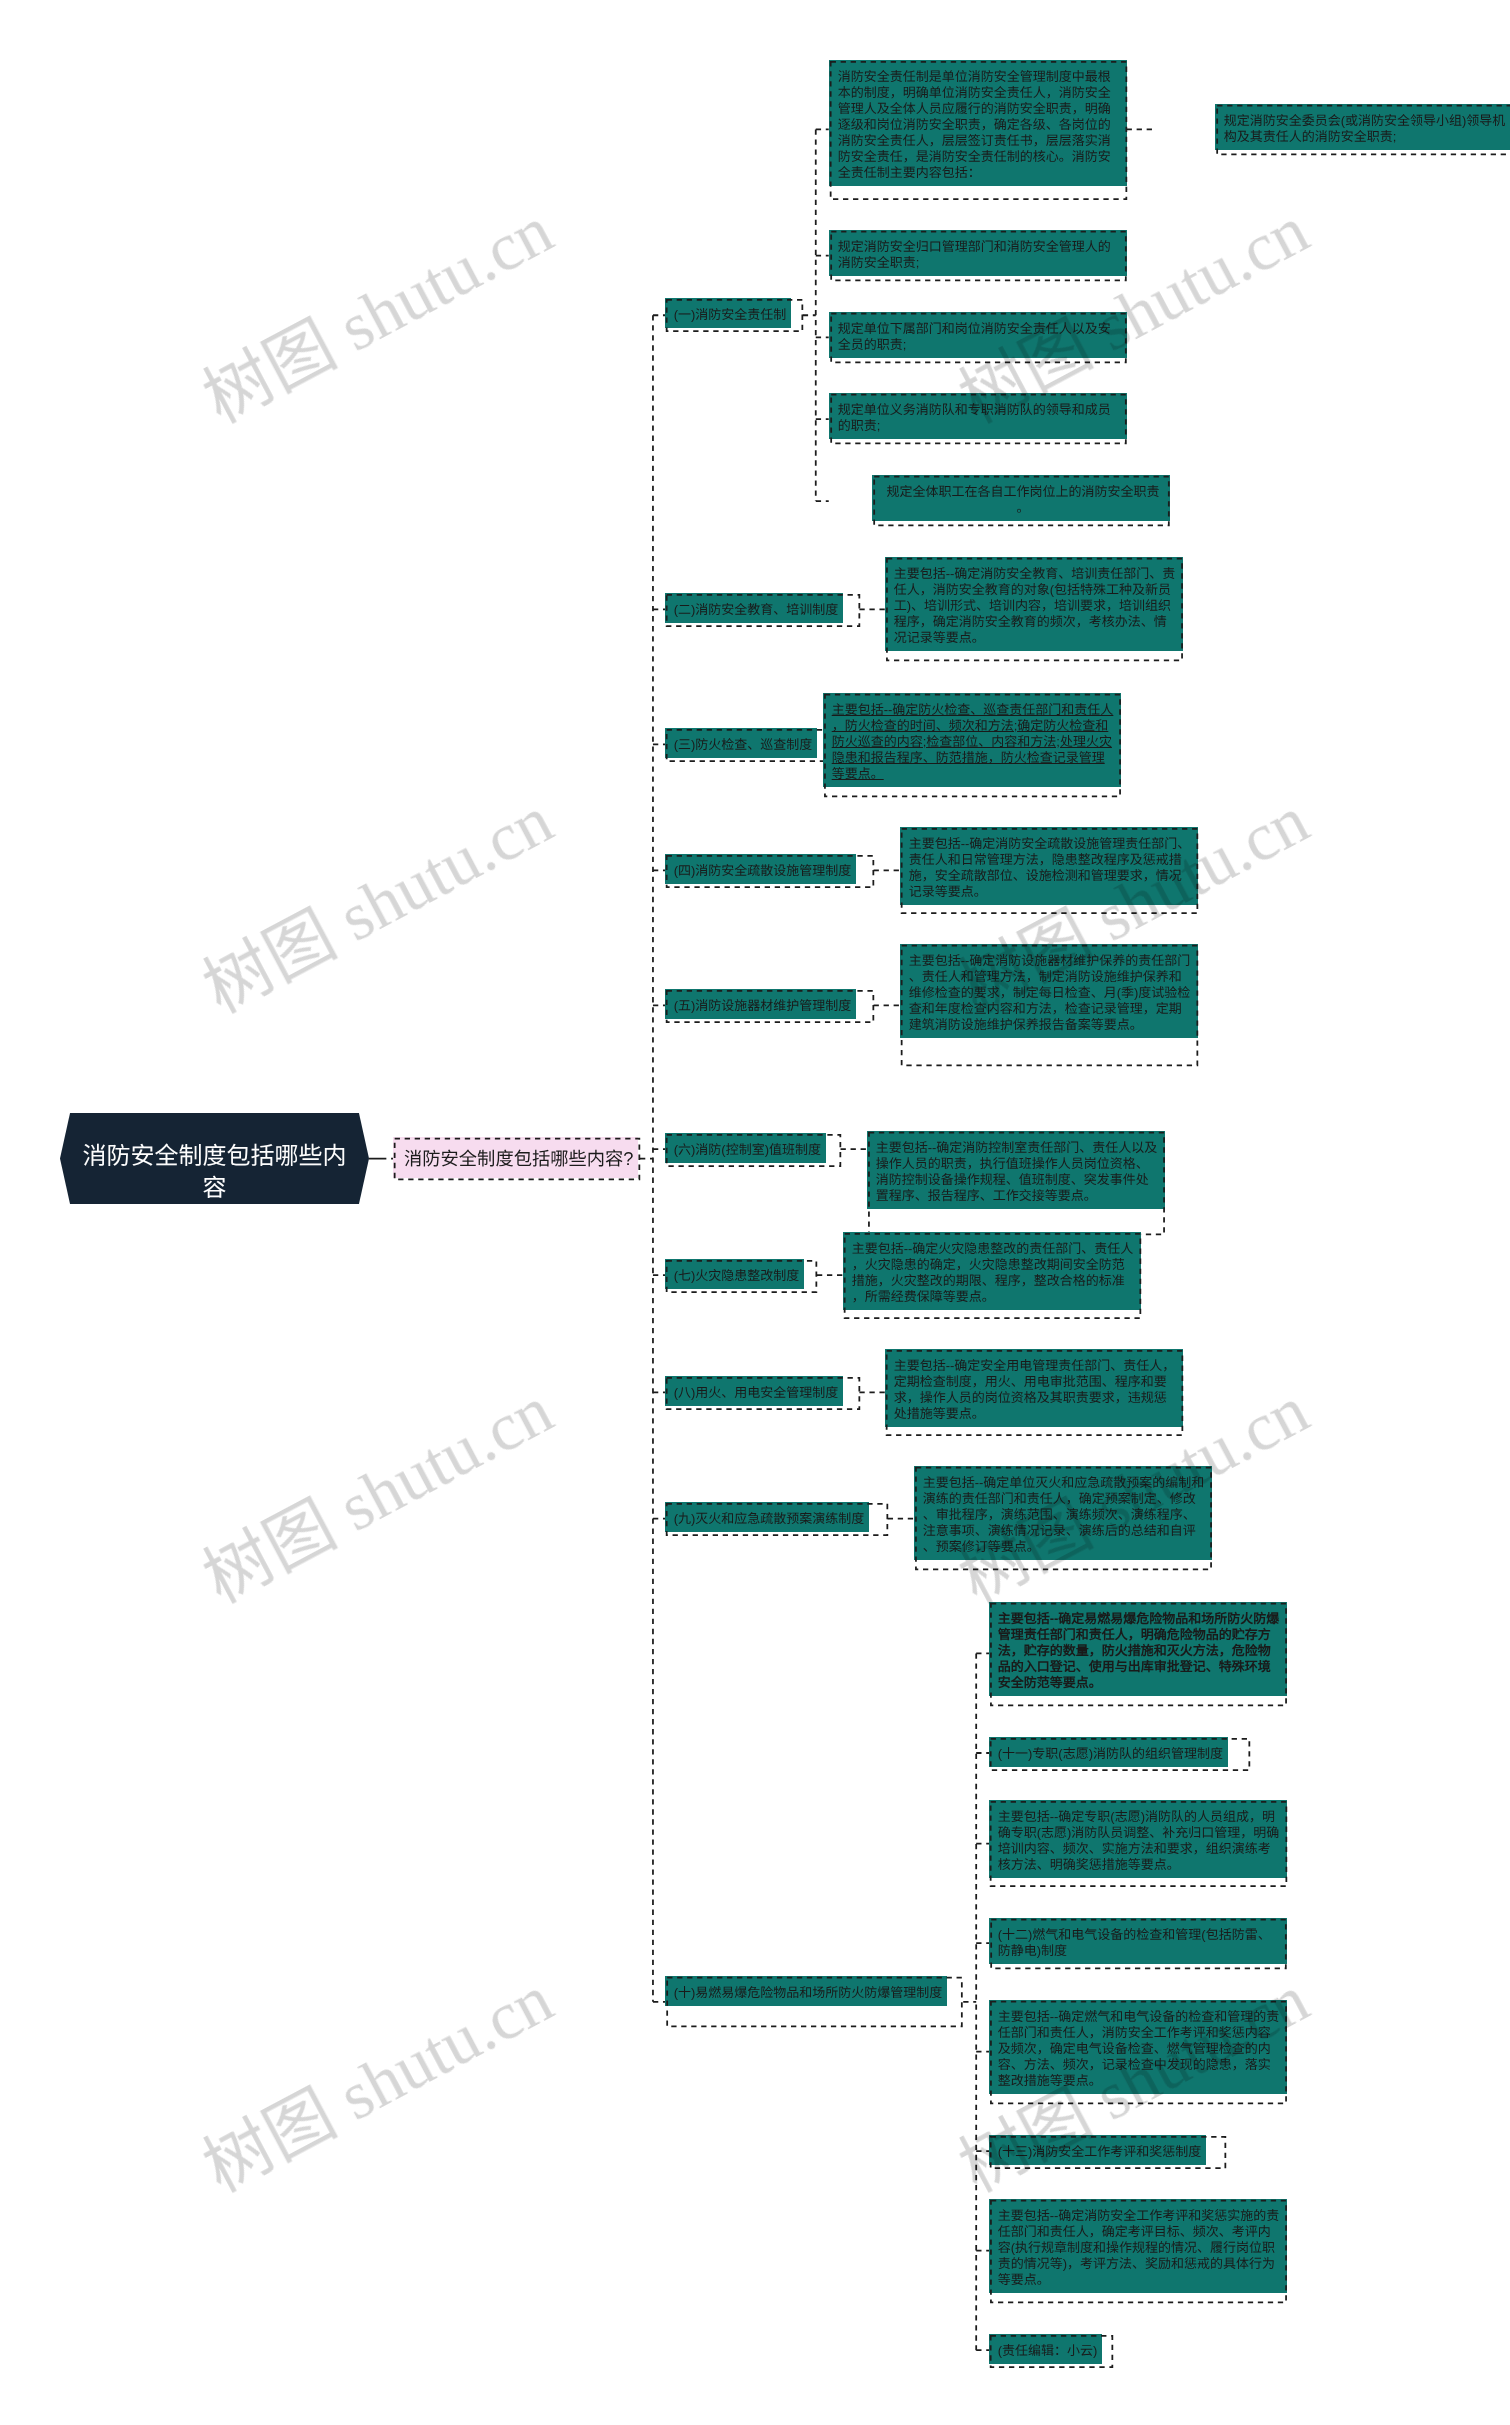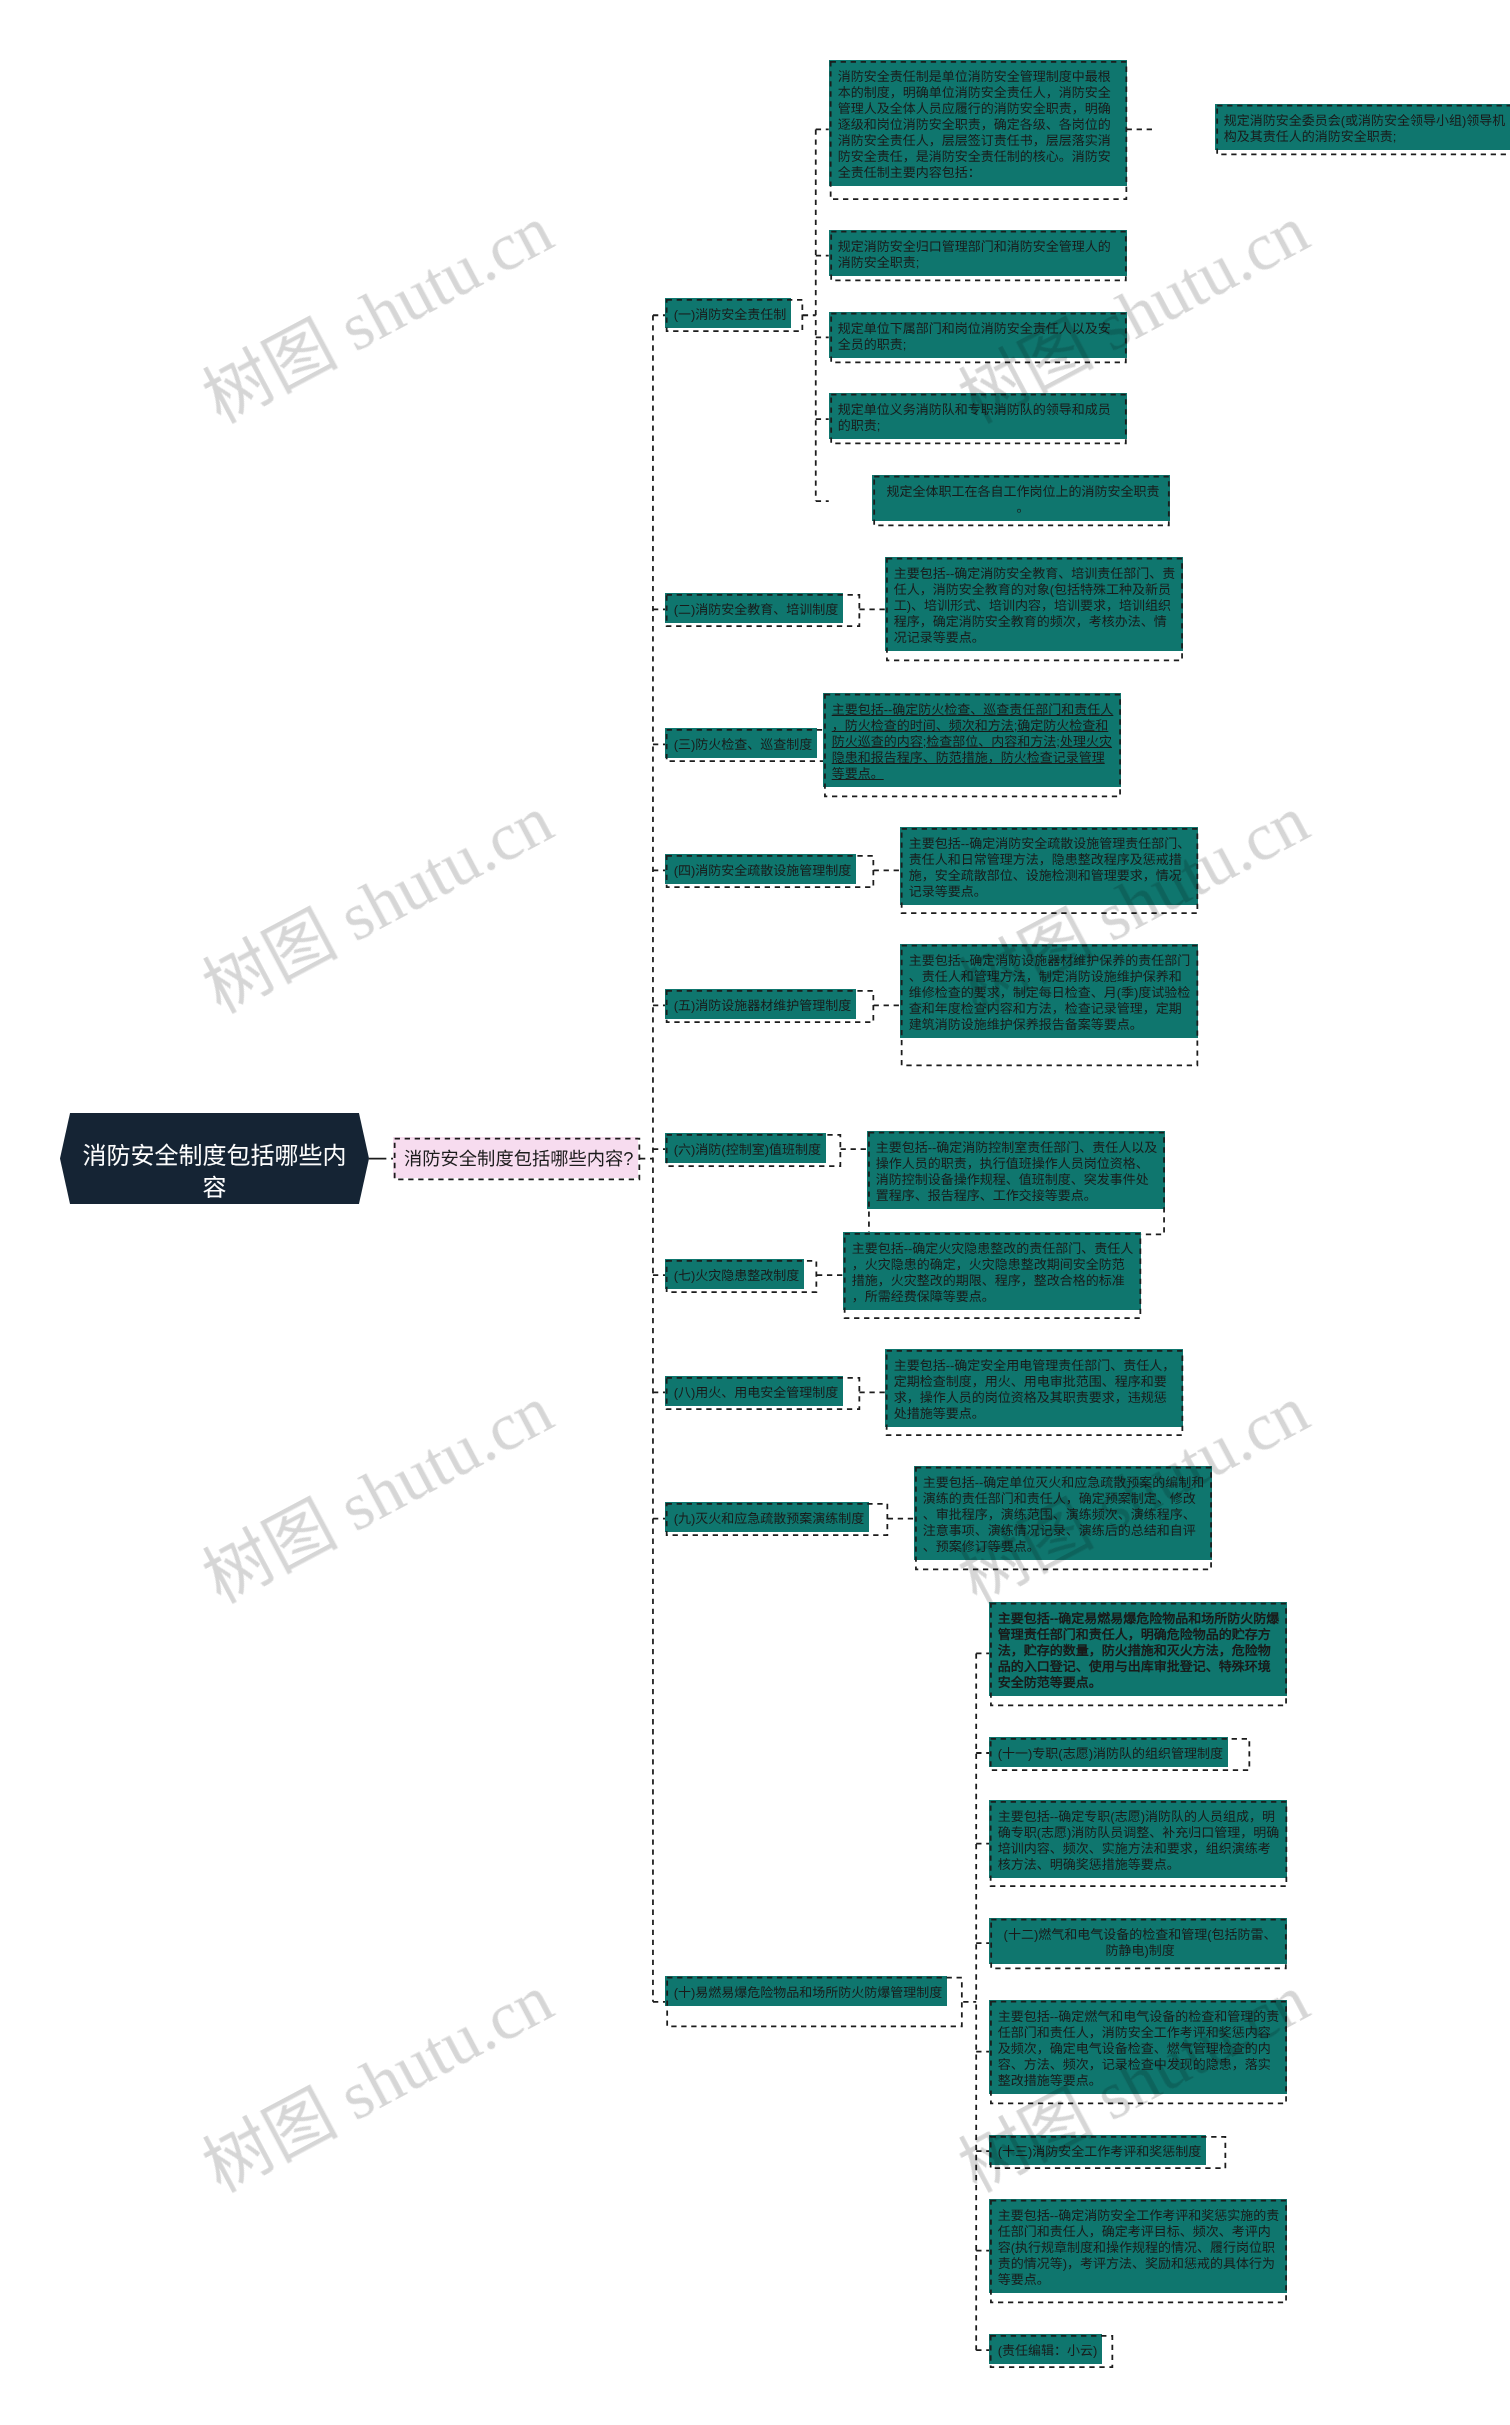--- a/index.html
+++ b/index.html
@@ -247,21 +247,21 @@
           <rect x="4.5" y="4.5" width="438" height="53" fill="none" stroke="#1c1c1c" stroke-width="3" stroke-dasharray="9 8"></rect>
         </svg>
         <span class="tx">(十一)专职(志愿)消防队的组织管理制度</span>
       </div>
       <div class="node" style="left: 989px; top: 1800px;">
         <svg class="bx" width="301" height="90" viewBox="0 0 511 152">
           <rect x="4.5" y="4.5" width="502" height="143" fill="none" stroke="#1c1c1c" stroke-width="3" stroke-dasharray="9 8"></rect>
         </svg>
         <span class="tx">主要包括--确定专职(志愿)消防队的人员组成，明确专职(志愿)消防队员调整、补充归口管理，明确培训内容、频次、实施方法和要求，组织演练考核方法、明确奖惩措施等要点。</span>
       </div>
-      <div class="node" style="left: 989px; top: 1918px; text-align: center;">
+      <div class="node" style="left: 989px; top: 1918px;">
         <svg class="bx" width="301" height="54" viewBox="0 0 511 92">
           <rect x="4.5" y="4.5" width="502" height="83" fill="none" stroke="#1c1c1c" stroke-width="3" stroke-dasharray="9 8"></rect>
         </svg>
         <span class="tx">(十二)燃气和电气设备的检查和管理(包括防雷、防静电)制度</span>
       </div>
       <div class="node" style="left: 989px; top: 2000px;">
         <svg class="bx" width="301" height="107" viewBox="0 0 511 182">
           <rect x="4.5" y="4.5" width="502" height="173" fill="none" stroke="#1c1c1c" stroke-width="3" stroke-dasharray="9 8"></rect>
         </svg>
         <span class="tx">主要包括--确定燃气和电气设备的检查和管理的责任部门和责任人，消防安全工作考评和奖惩内容及频次，确定电气设备检查、燃气管理检查的内容、方法、频次，记录检查中发现的隐患，落实整改措施等要点。</span>

